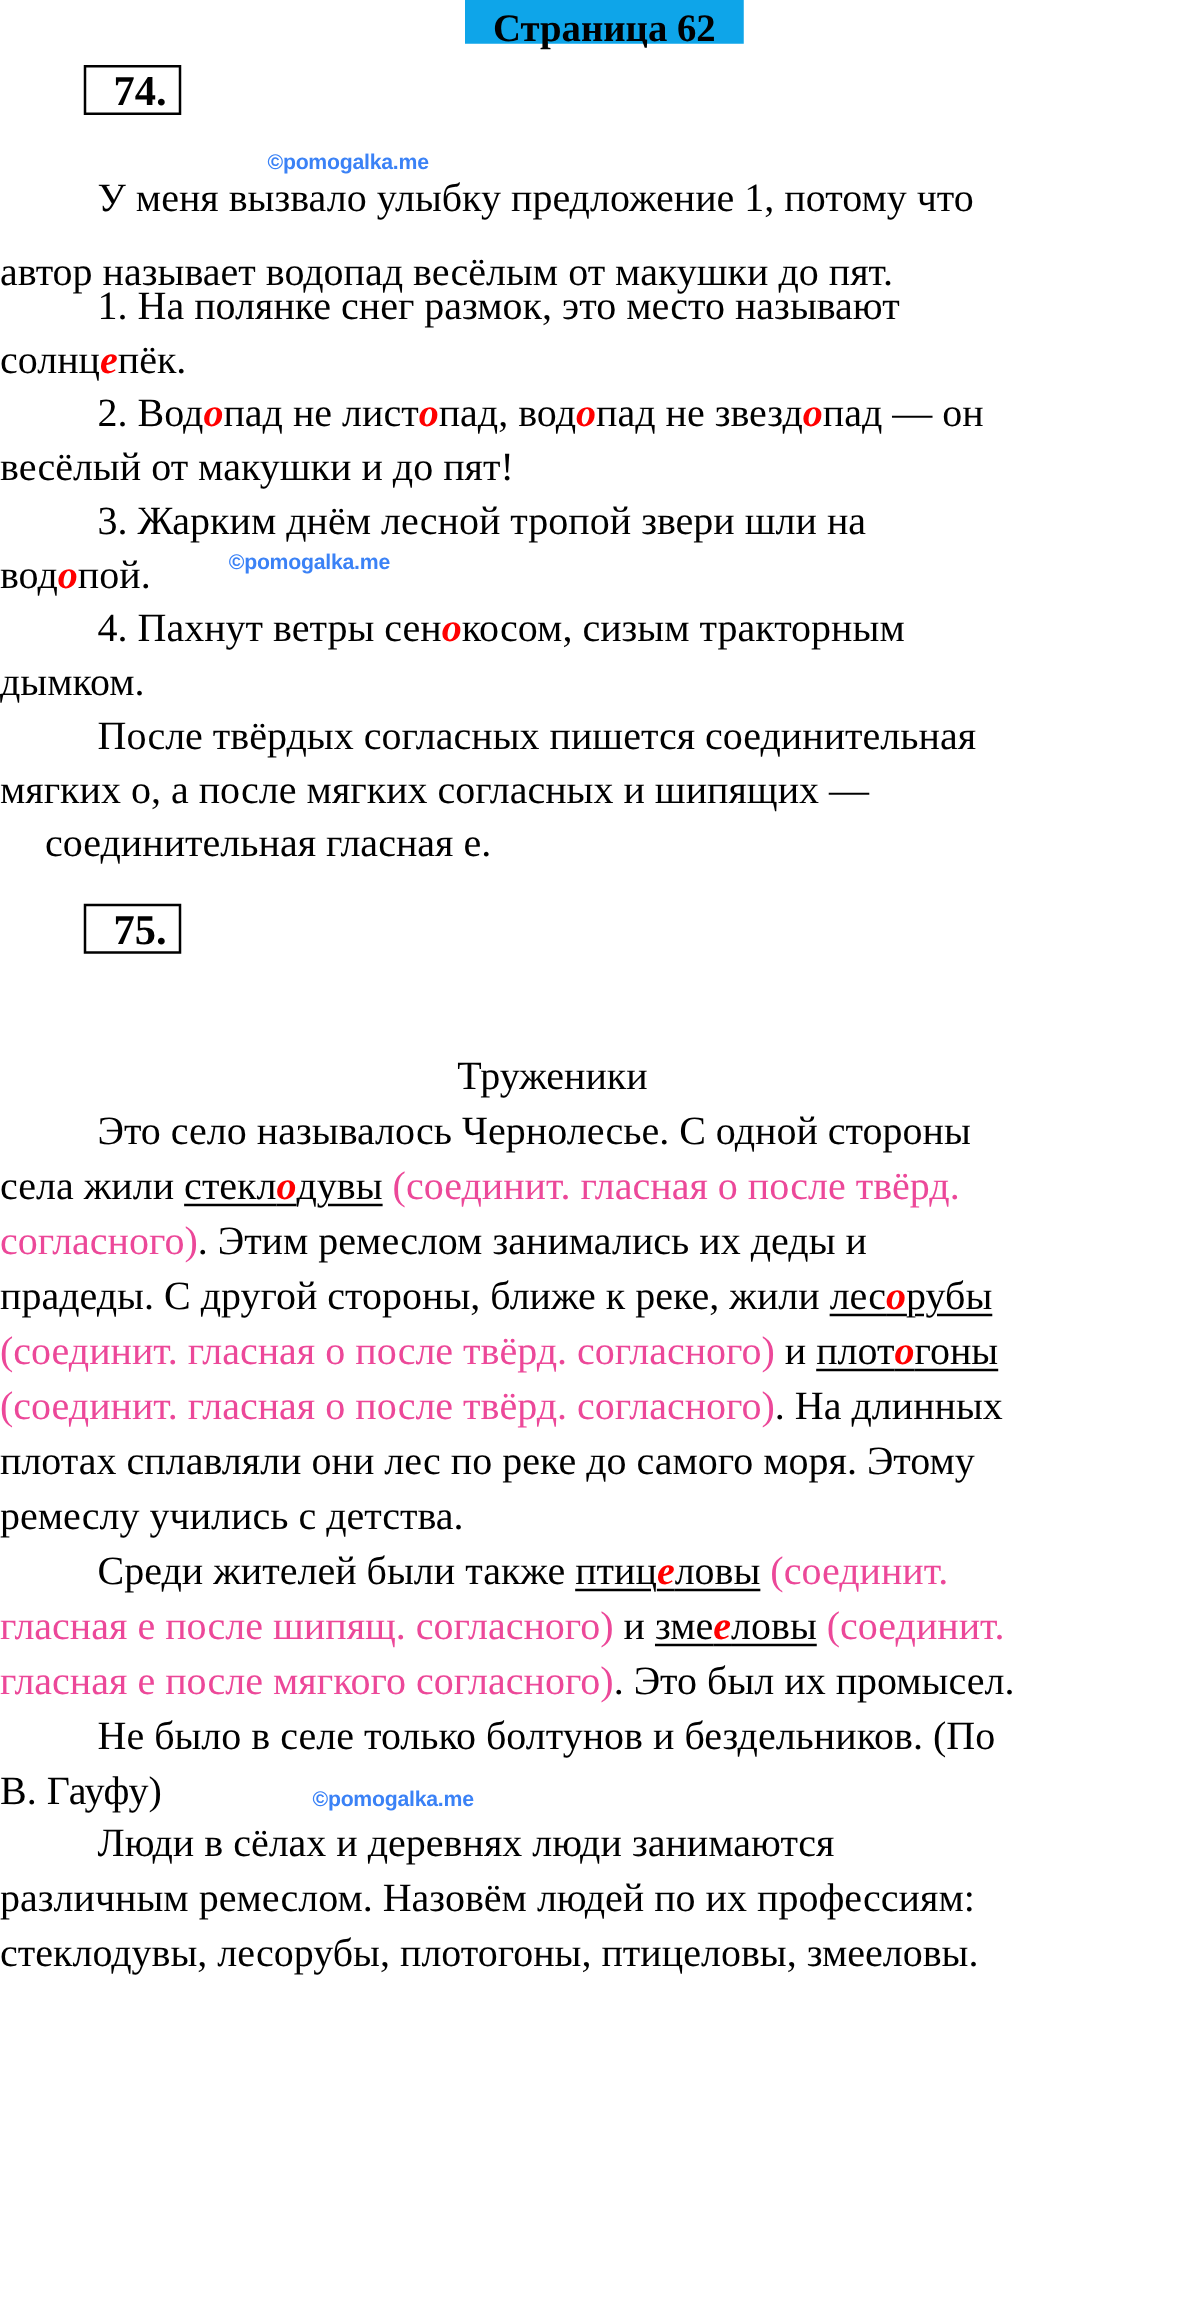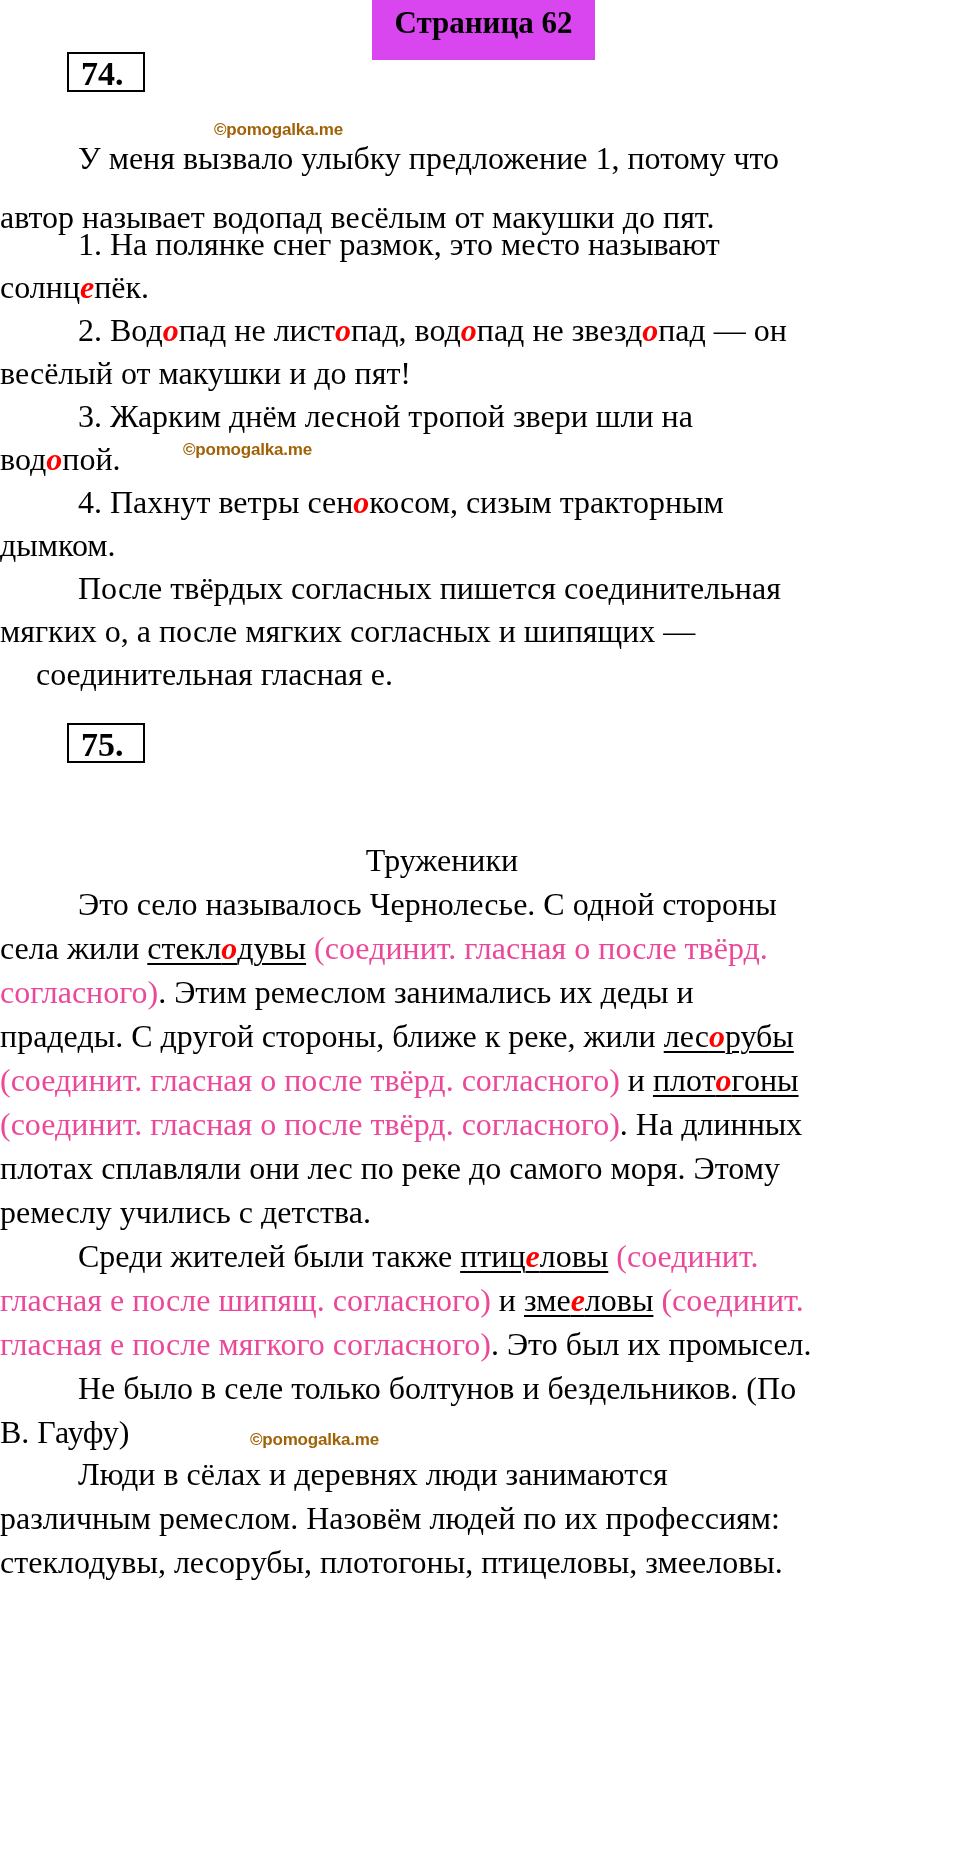--- a/index.html
+++ b/index.html
@@ -1,25 +1,25 @@
 <!DOCTYPE html>
 <html><head>
 <meta charset="utf-8">
 <style>
   html, body { margin:0; padding:0; background:#ffffff; }
   body { width:960px; height:1856px; position:relative; overflow:hidden;
          font-family:"Liberation Serif", "DejaVu Serif", serif; color:#000; }
-  .page-title { position:absolute; top:0; left:372px; height:60px; width:223px;
-                background:#d946ef; font-weight:bold; font-size:31px; line-height:46px;
+  .page-title { position:absolute; top:0; left:372px; height:35px; width:223px;
+                background:#0ea5e9; font-weight:bold; font-size:31px; line-height:46px;
                 text-align:center; }
   .task-box { position:absolute; left:67px; width:78px; height:40px; border:2px solid #000;
-              font-weight:bold; font-size:34px; line-height:40px; box-sizing:border-box;
+              font-weight:bold; font-size:34px; line-height:40px; text-align:center; box-sizing:border-box;
               padding-left:12px; }
   .wm { position:absolute; font-family:"Liberation Sans", sans-serif; font-weight:bold;
-        font-size:17px; color:#a16207; letter-spacing:-0.2px; }
+        font-size:17px; color:#3b82f6; letter-spacing:-0.2px; }
   .line { position:absolute; left:0; font-size:32px; white-space:nowrap; line-height:40px; }
   .ind { left:78px; }
   .red { color:#ff0000; font-style:italic; font-weight:bold; }
   .gray { color:#ec4899; }
   .ul { text-decoration:underline; text-decoration-thickness:2px; text-underline-offset:4px; }
   .center { left:0; width:884px; text-align:center; }
 </style>
 </head>
 <body>
 

